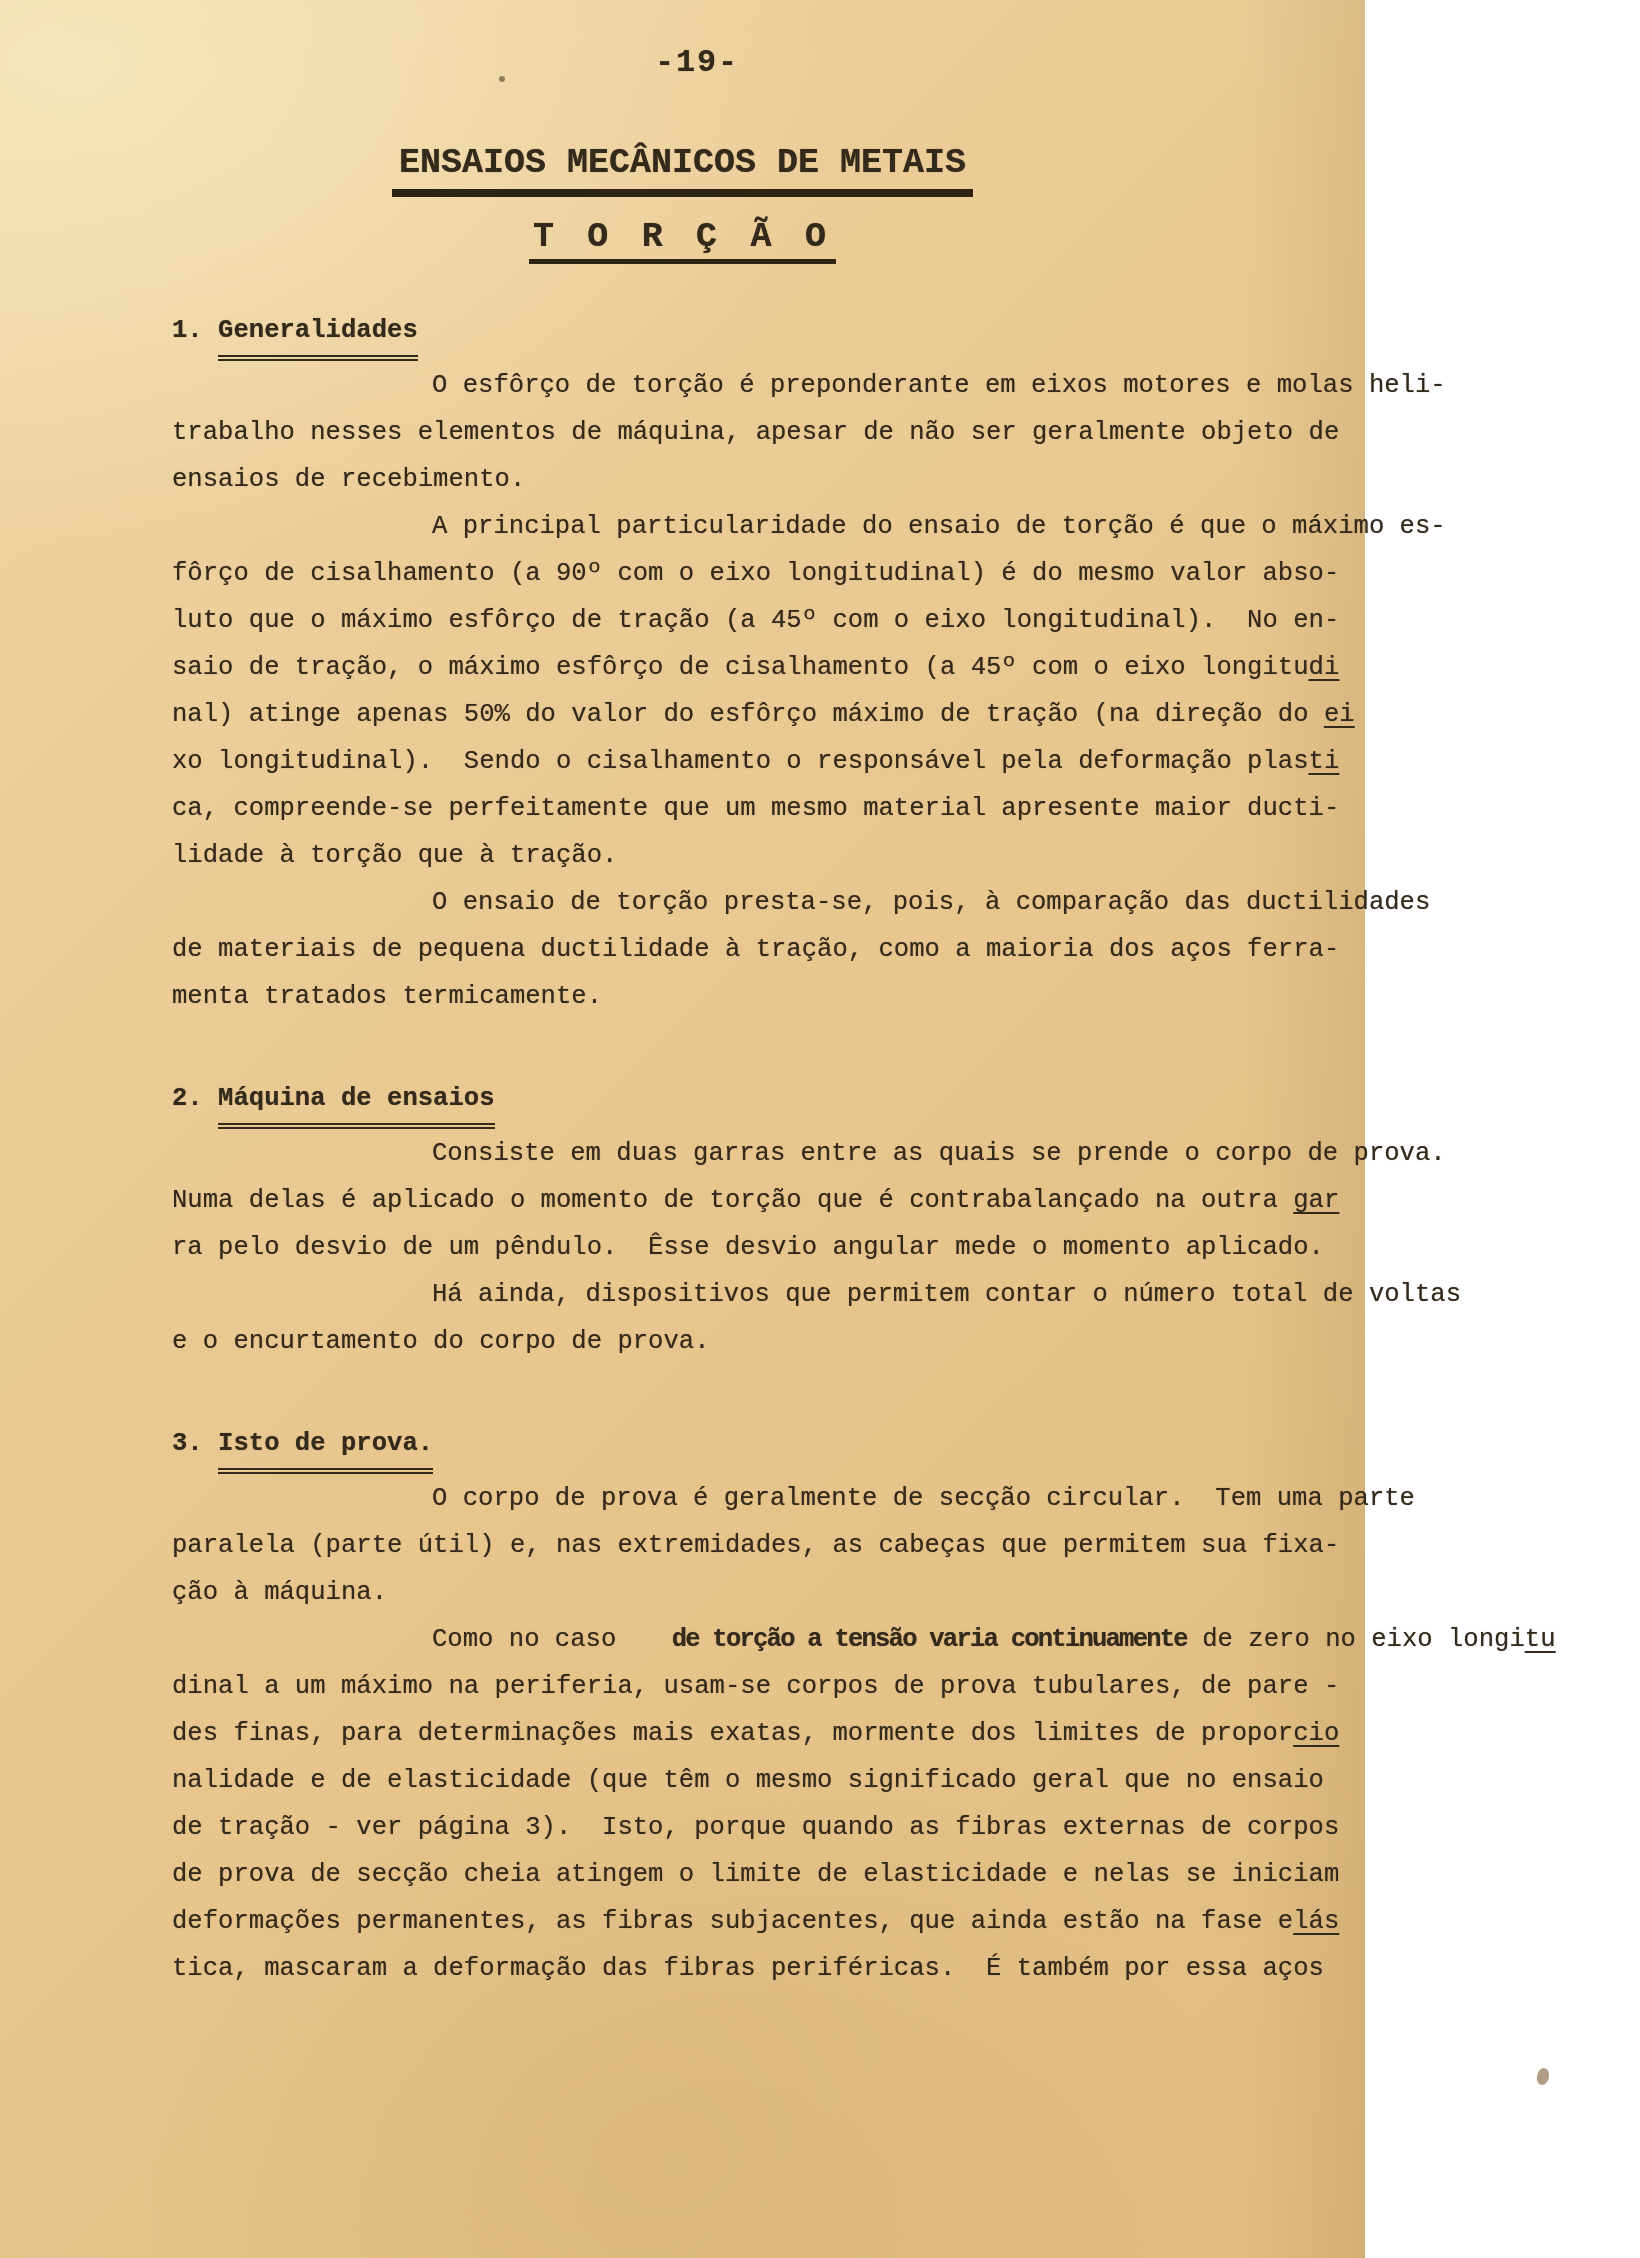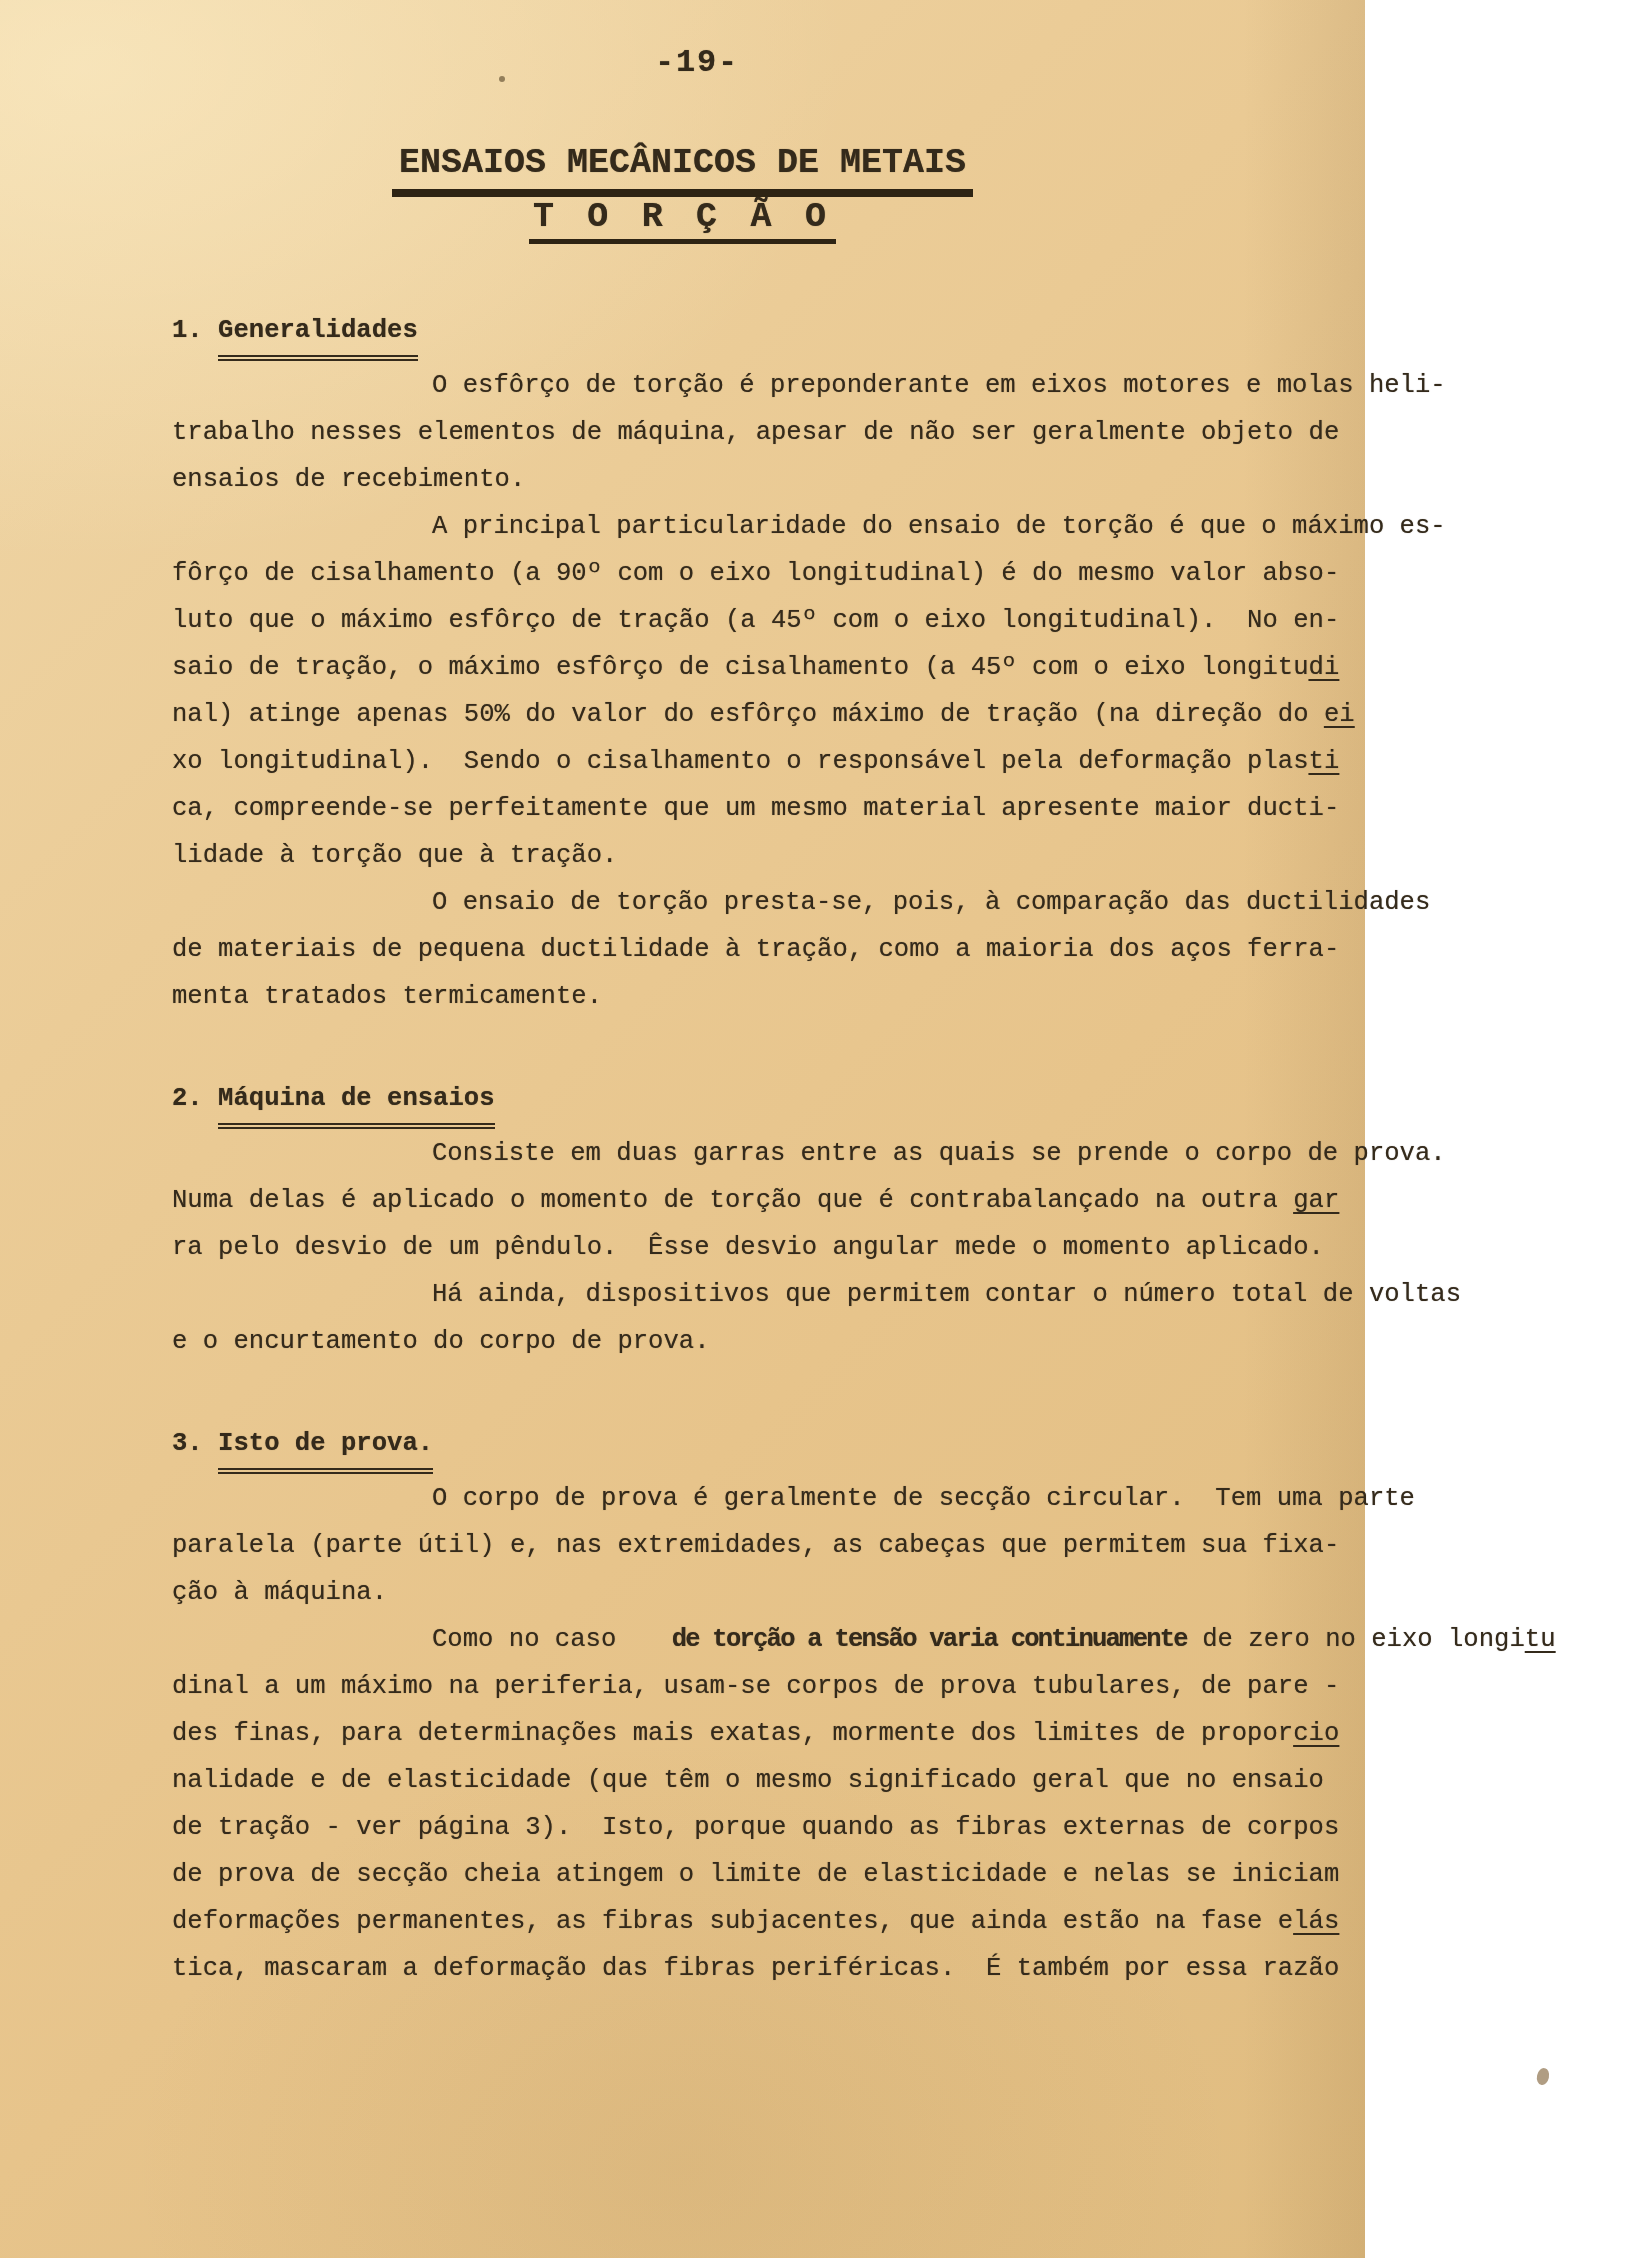--- a/index.html
+++ b/index.html
@@ -29,21 +29,21 @@
   }
   .doc-title {
     display: inline-block;
     font-size: 35px; font-weight: bold;
     padding: 0 7px 6px;
     border-bottom: 8px solid #2e2414;
     text-shadow: 0 0 0.9px rgba(46,36,20,.7);
   }
   .doc-subtitle {
     display: inline-block;
-    margin-top: 0;
+    margin-top: 20px;
     font-size: 35px; font-weight: bold; letter-spacing: 6.2px;
     padding: 0 3.5px 1.8px;
     border-bottom: 5.3px solid #2e2414;
     text-shadow: 0 0 0.9px rgba(46,36,20,.7);
   }
   .content {
     position: absolute; top: 307px; left: 172px; right: 173px;
   }
   .section + .section { margin-top: 55px; }
   .sec-heading {
@@ -128,18 +128,18 @@
         <div class="line indent"><span>O corpo de prova é geralmente de secção circular.  Tem uma parte</span></div>
         <div class="line"><span>paralela (parte útil) e, nas extremidades, as cabeças que permitem sua fixa-</span></div>
         <div class="line"><span>ção à máquina.</span></div>
         <div class="line indent"><span>Como no caso </span><span class="b">de torção a tensão varia continuamente</span><span> de zero no eixo longi</span><span class="u">tu</span></div>
         <div class="line"><span>dinal a um máximo na periferia, usam-se corpos de prova tubulares, de pare -</span></div>
         <div class="line"><span>des finas, para determinações mais exatas, mormente dos limites de propor</span><span class="u">cio</span></div>
         <div class="line"><span>nalidade e de elasticidade (que têm o mesmo significado geral que no ensaio</span></div>
         <div class="line"><span>de tração - ver página 3).  Isto, porque quando as fibras externas de corpos</span></div>
         <div class="line"><span>de prova de secção cheia atingem o limite de elasticidade e nelas se iniciam</span></div>
         <div class="line"><span>deformações permanentes, as fibras subjacentes, que ainda estão na fase e</span><span class="u">lás</span></div>
-        <div class="line"><span>tica, mascaram a deformação das fibras periféricas.  É também por essa razão</span></div>
+        <div class="line"><span>tica, mascaram a deformação das fibras periféricas.  É também por essa aços</span></div>
       </section>
     </div>
   <span class="speck"></span>
 </div>
 
 
 </body></html>

